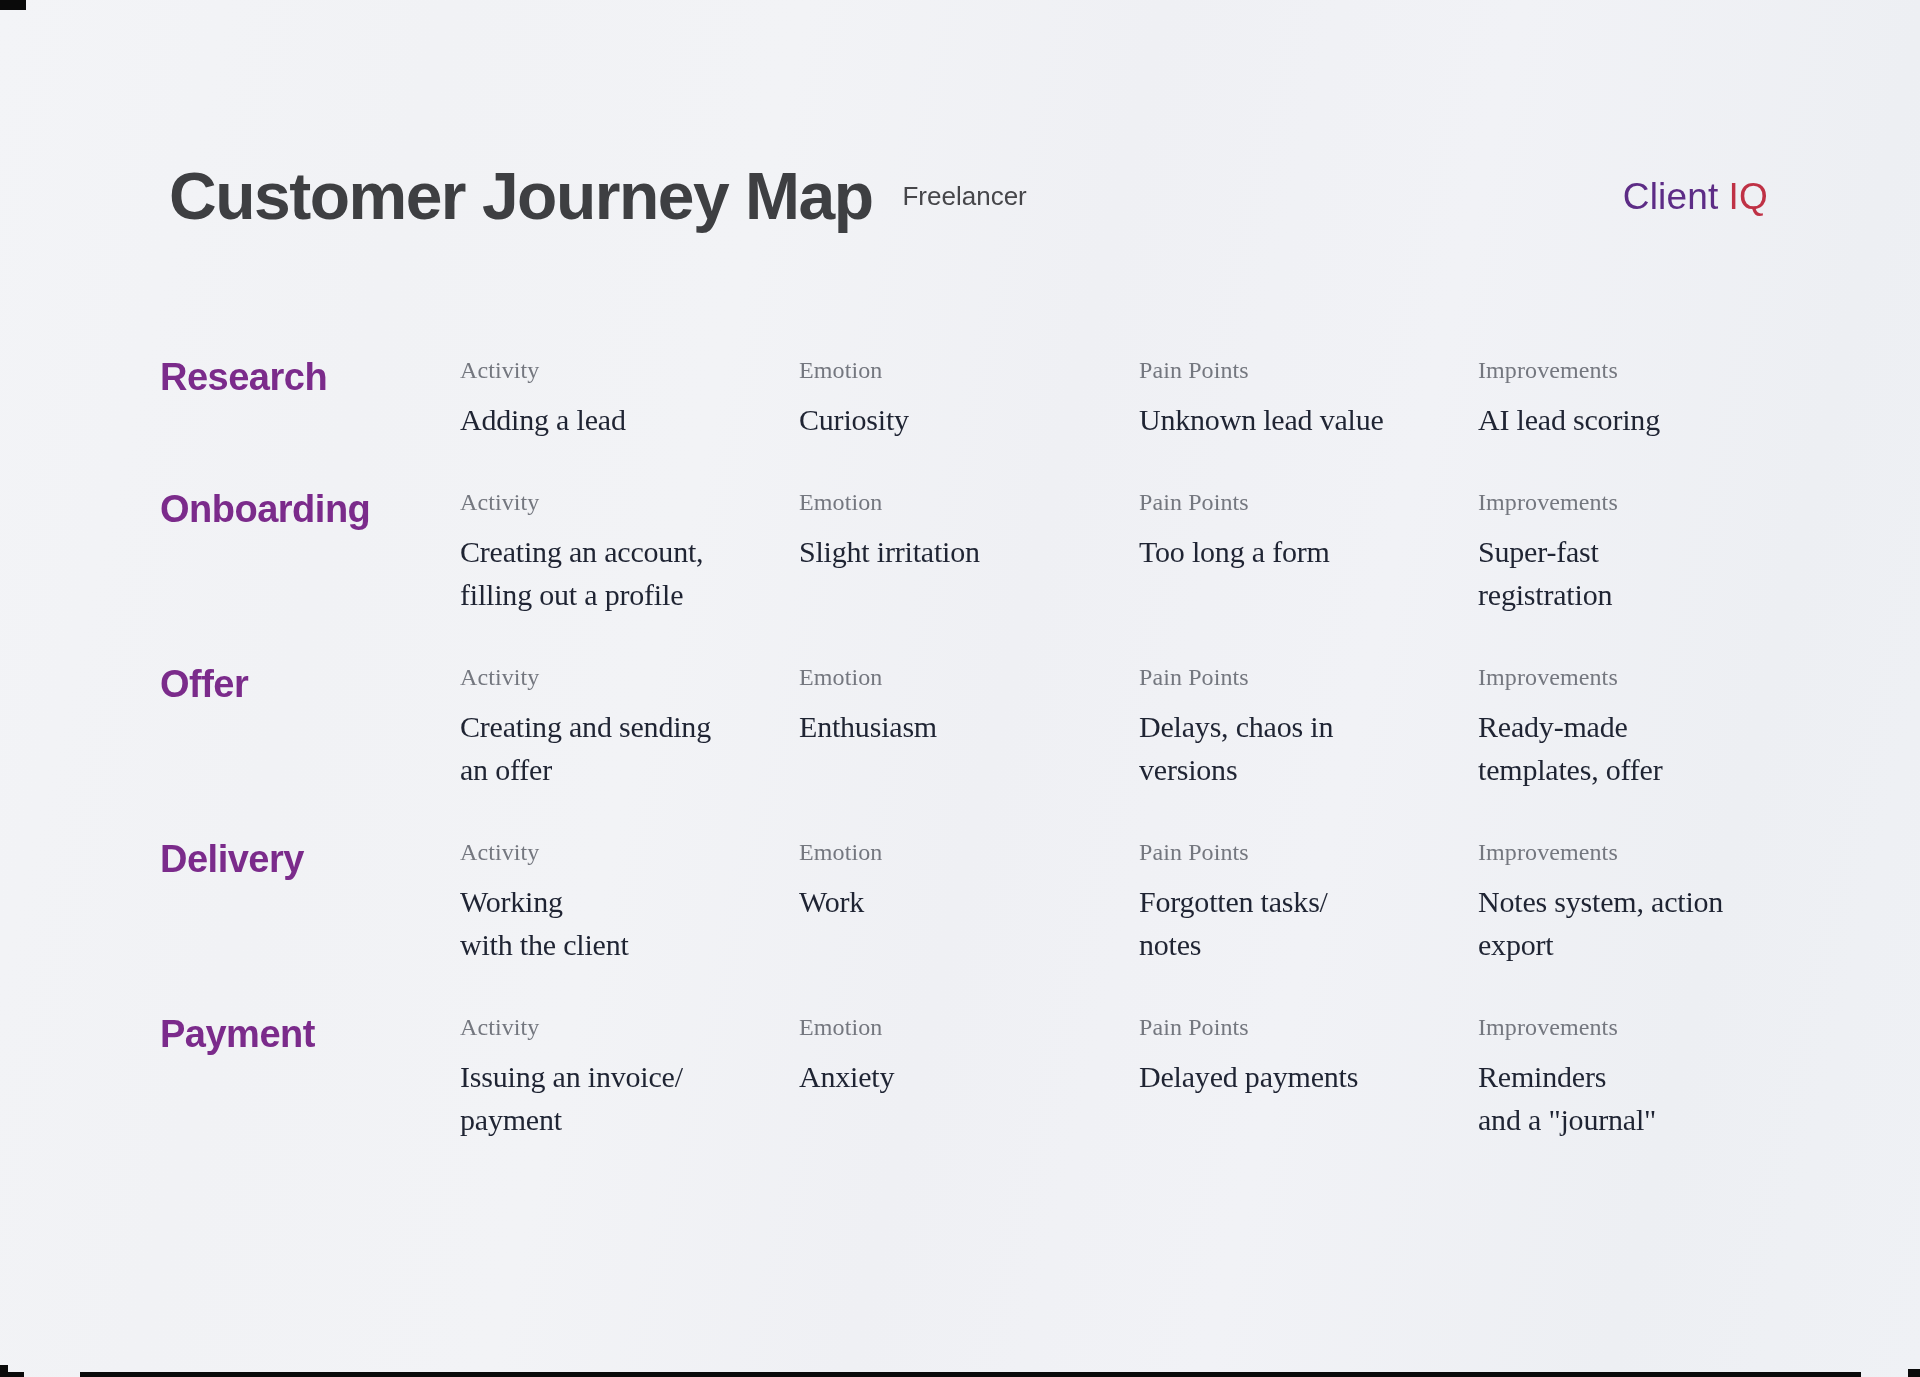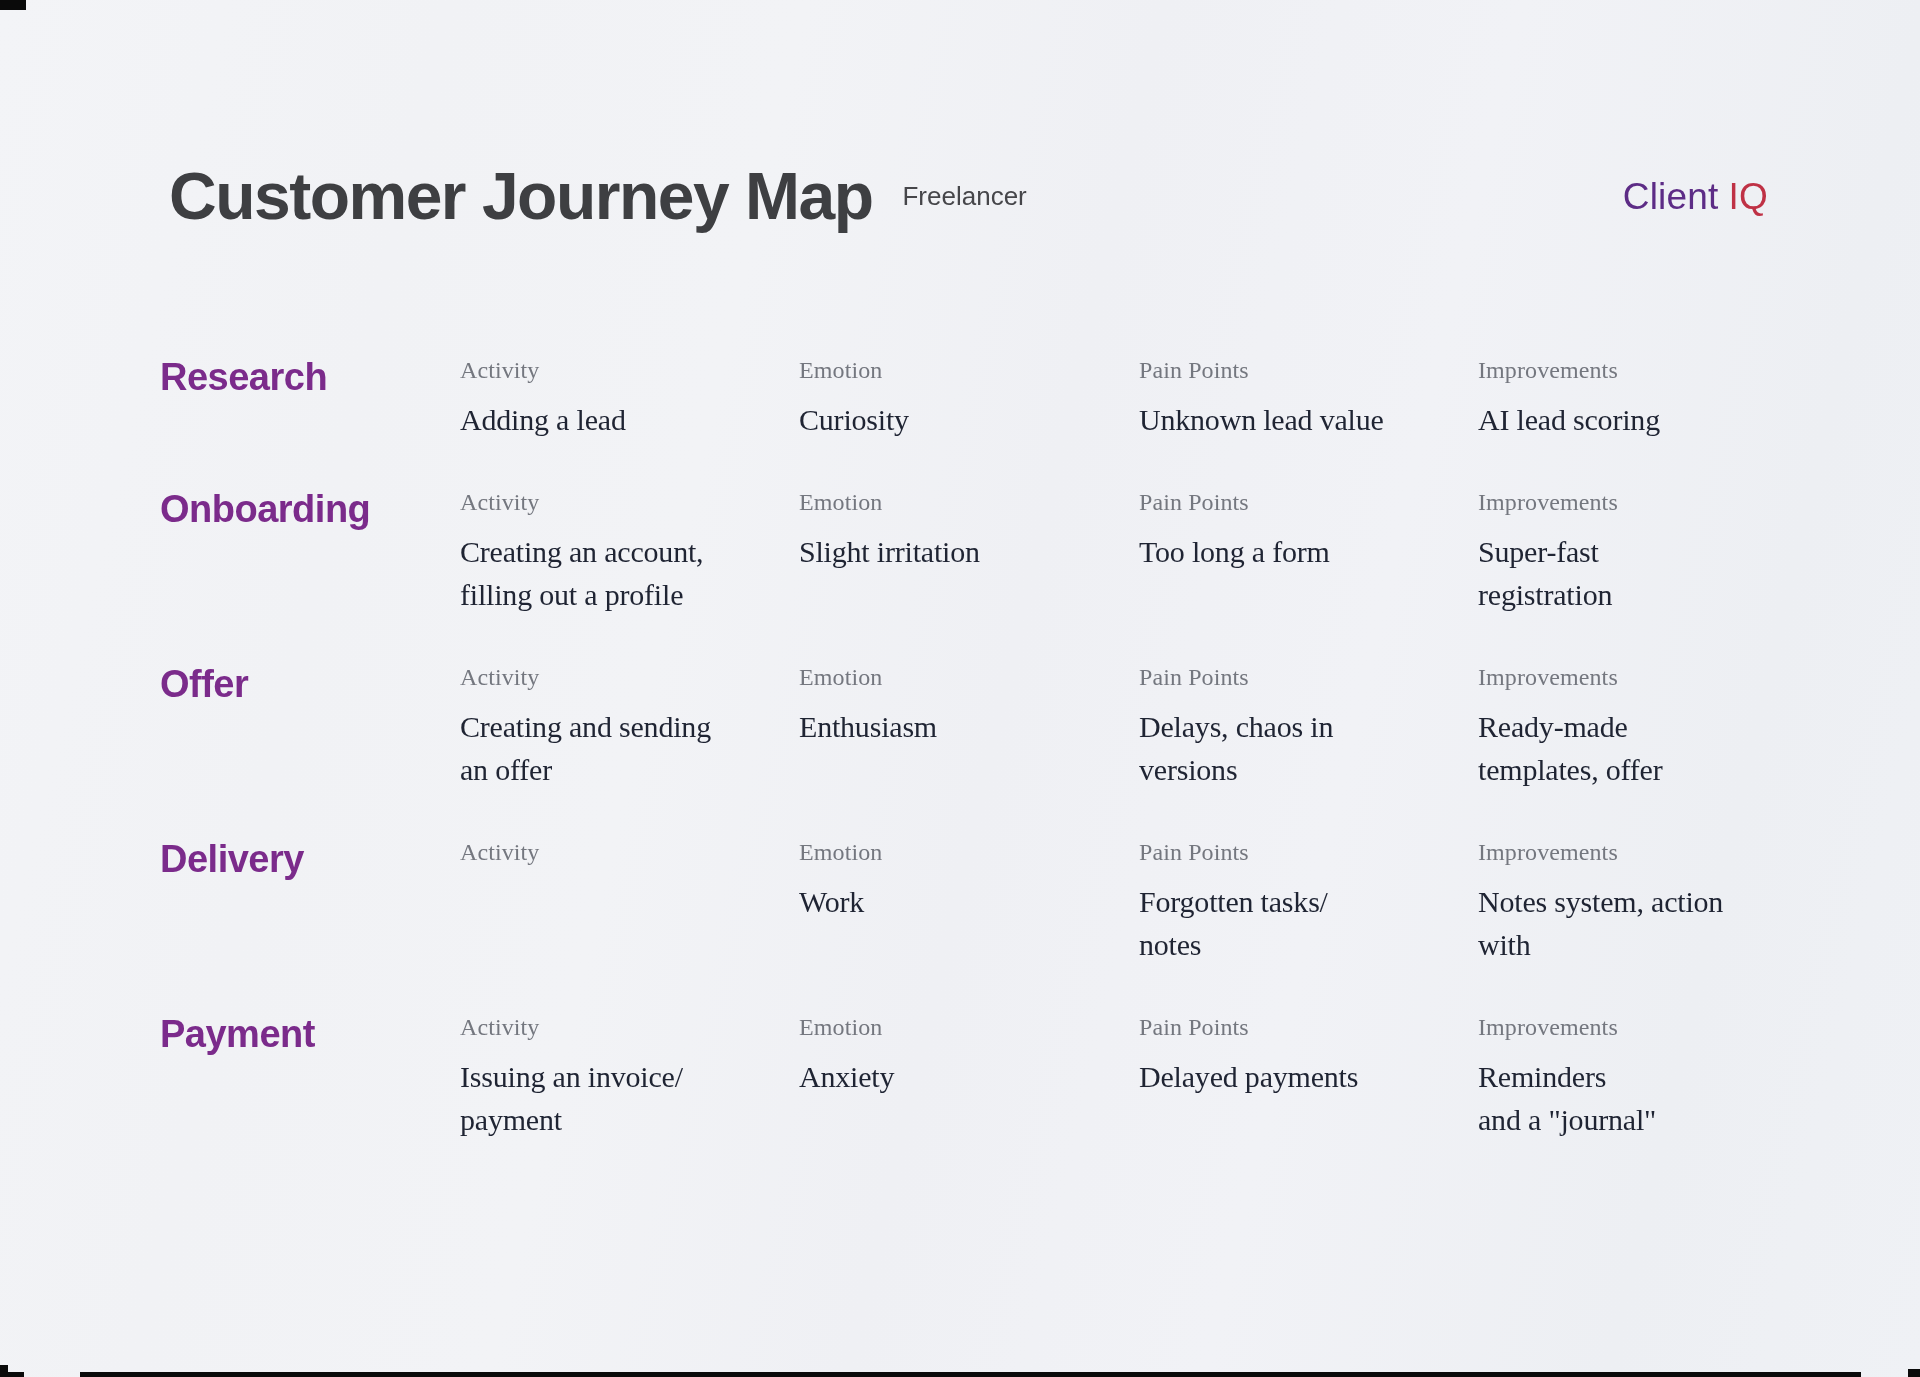--- a/index.html
+++ b/index.html
@@ -171,34 +171,36 @@
         <div class="cell-label">Improvements</div>
         <div class="cell-value">Ready-made
 templates, offer</div>
       </div>
     </div>
 
     <div class="row">
       <div class="stage">Delivery</div>
       <div class="cell">
         <div class="cell-label">Activity</div>
+        <div class="cell-value">Working
+with the client</div>
       </div>
       <div class="cell">
         <div class="cell-label">Emotion</div>
         <div class="cell-value">Work</div>
       </div>
       <div class="cell">
         <div class="cell-label">Pain Points</div>
         <div class="cell-value">Forgotten tasks/
 notes</div>
       </div>
       <div class="cell">
         <div class="cell-label">Improvements</div>
         <div class="cell-value">Notes system, action
-with</div>
+export</div>
       </div>
     </div>
 
     <div class="row">
       <div class="stage">Payment</div>
       <div class="cell">
         <div class="cell-label">Activity</div>
         <div class="cell-value">Issuing an invoice/
 payment</div>
       </div>

